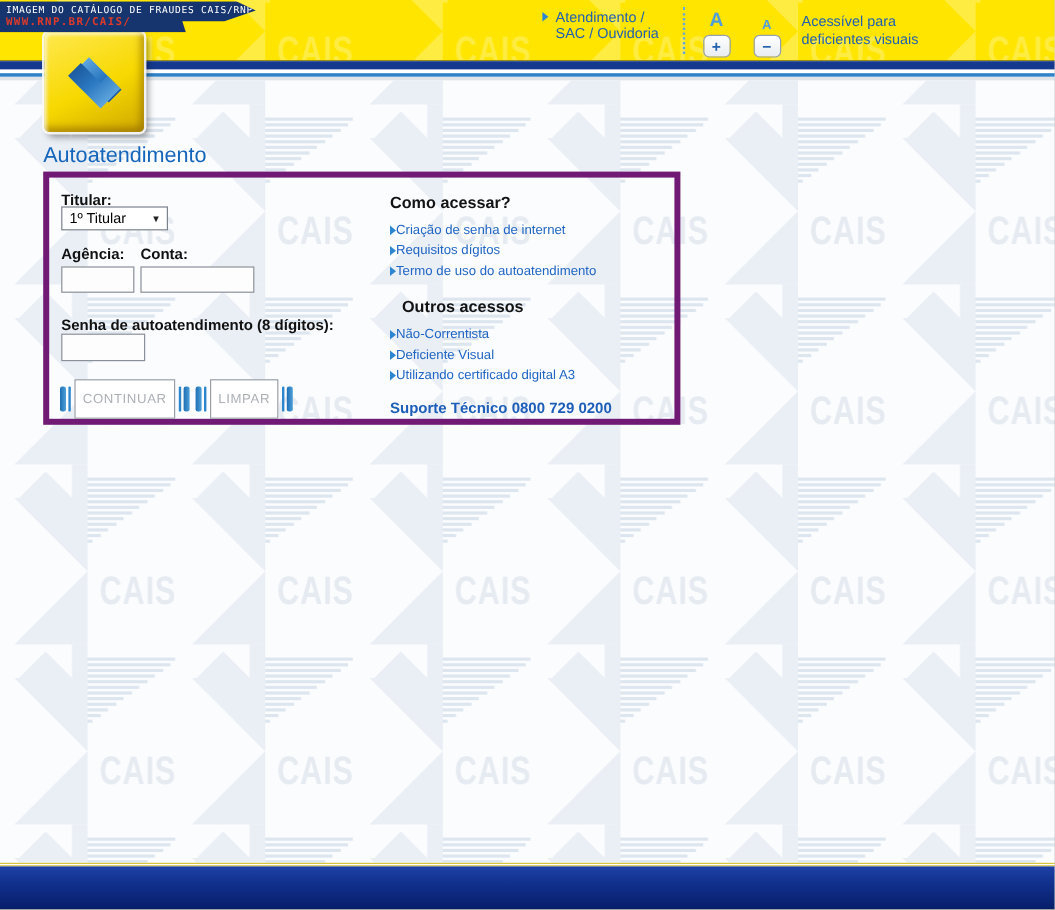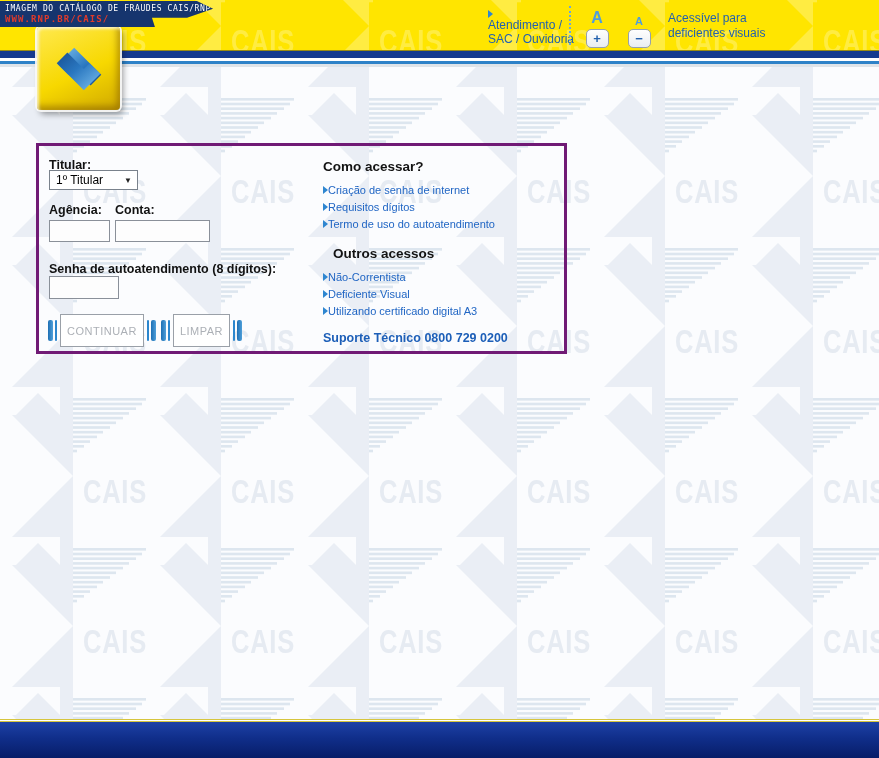--- a/index.html
+++ b/index.html
@@ -30,21 +30,21 @@
     letter-spacing:1.1px;color:#e03a2a;padding:1px 0 0 5px;white-space:nowrap;}
   
   .bb-logo{
     position:absolute;left:37px;top:27px;width:83px;height:83px;z-index:20;border-radius:4px;
     background:linear-gradient(155deg,#ffe94f 0%,#f7d800 55%,#cfa800 100%);
     box-shadow:0 0 0 2px rgba(250,250,248,.9),3px 4px 6px rgba(0,0,0,.4),
       inset 2px 2px 3px rgba(255,255,255,.7),inset -3px -4px 6px rgba(125,85,0,.5);
     display:flex;align-items:center;justify-content:center;
   }
   
-  .support-link{position:absolute;left:488px;top:7px;display:flex;z-index:10;cursor:pointer;flex-direction:column;}
+  .support-link{position:absolute;left:452px;top:7px;display:flex;z-index:10;cursor:pointer;}
   .support-text{font-size:12px;line-height:14px;color:#2361ae;}
   .tri{width:0;height:0;border-left:5px solid #2e86d0;border-top:4px solid transparent;
     border-bottom:4px solid transparent;display:inline-block;}
   .support-link .tri{margin:3px 6px 0 0;}
   .dotted-divider{position:absolute;left:569px;top:6px;height:39px;width:0;
     border-left:2px dotted #6aa6de;z-index:10;}
   .font-ctrl{position:absolute;top:7px;width:24px;display:flex;flex-direction:column;
     align-items:center;z-index:10;}
   .font-ctrl.inc{left:585px;}
   .font-ctrl.dec{left:627px;}
@@ -52,21 +52,21 @@
   .ctrl-a.big{font-size:16px;}
   .ctrl-a.small{font-size:11px;}
   .ctrl-btn{margin-top:2px;width:23px;height:19px;border:1px solid #97a1ab;border-radius:5px;
     background:linear-gradient(#fefefe,#e9edf1);color:#2361ae;font-size:13px;font-weight:bold;
     display:flex;align-items:center;justify-content:center;cursor:pointer;}
   .access-text{position:absolute;left:668px;top:11px;font-size:12px;line-height:15px;
     color:#2361ae;z-index:10;}
   
   .page-title{position:absolute;left:36px;top:119px;font-size:18px;color:#1565bb;z-index:5;}
   .login-box{position:absolute;left:36px;top:143px;width:531px;height:211px;
-    border:3px solid #701a75;z-index:5;}
+    border:5px solid #701a75;z-index:5;}
   .fld-label{position:absolute;font-size:12.5px;font-weight:bold;color:#111;white-space:nowrap;}
   .titular-select{position:absolute;left:10px;top:24px;width:89px;height:20px;background:#fff;
     border:1px solid #7a828c;display:flex;align-items:center;font-size:12px;color:#000;
     padding-left:6px;cursor:pointer;}
   .titular-select .arrow{margin-left:auto;margin-right:5px;font-size:8px;color:#222;}
   .txt-input{position:absolute;border:1px solid #8a9099;background:#fdfdfd;font-size:13px;
     padding:0 4px;font-family:"Liberation Sans",sans-serif;}
   .btn-row{position:absolute;left:9px;top:168px;display:flex;align-items:center;}
   .bb-btn{display:flex;align-items:center;cursor:pointer;margin-right:5px;}
   .brk{display:flex;align-items:center;}
@@ -205,20 +205,21 @@
   <div class="font-ctrl dec">
     <span class="ctrl-a small">A</span>
     <span class="ctrl-btn">−</span>
   </div>
 
   <div class="access-text">
     <span>Acessível para</span><br>
     <span>deficientes visuais</span>
   </div>
 
+  <div class="page-title">Autoatendimento</div>
 
   <div class="login-box">
 
     <span class="fld-label" style="left:10px;top:12px;">Titular:</span>
     <div class="titular-select">
       <span>1º Titular</span>
       <span class="arrow">▼</span>
     </div>
 
     <span class="fld-label" style="left:10px;top:57px;">Agência:</span>

